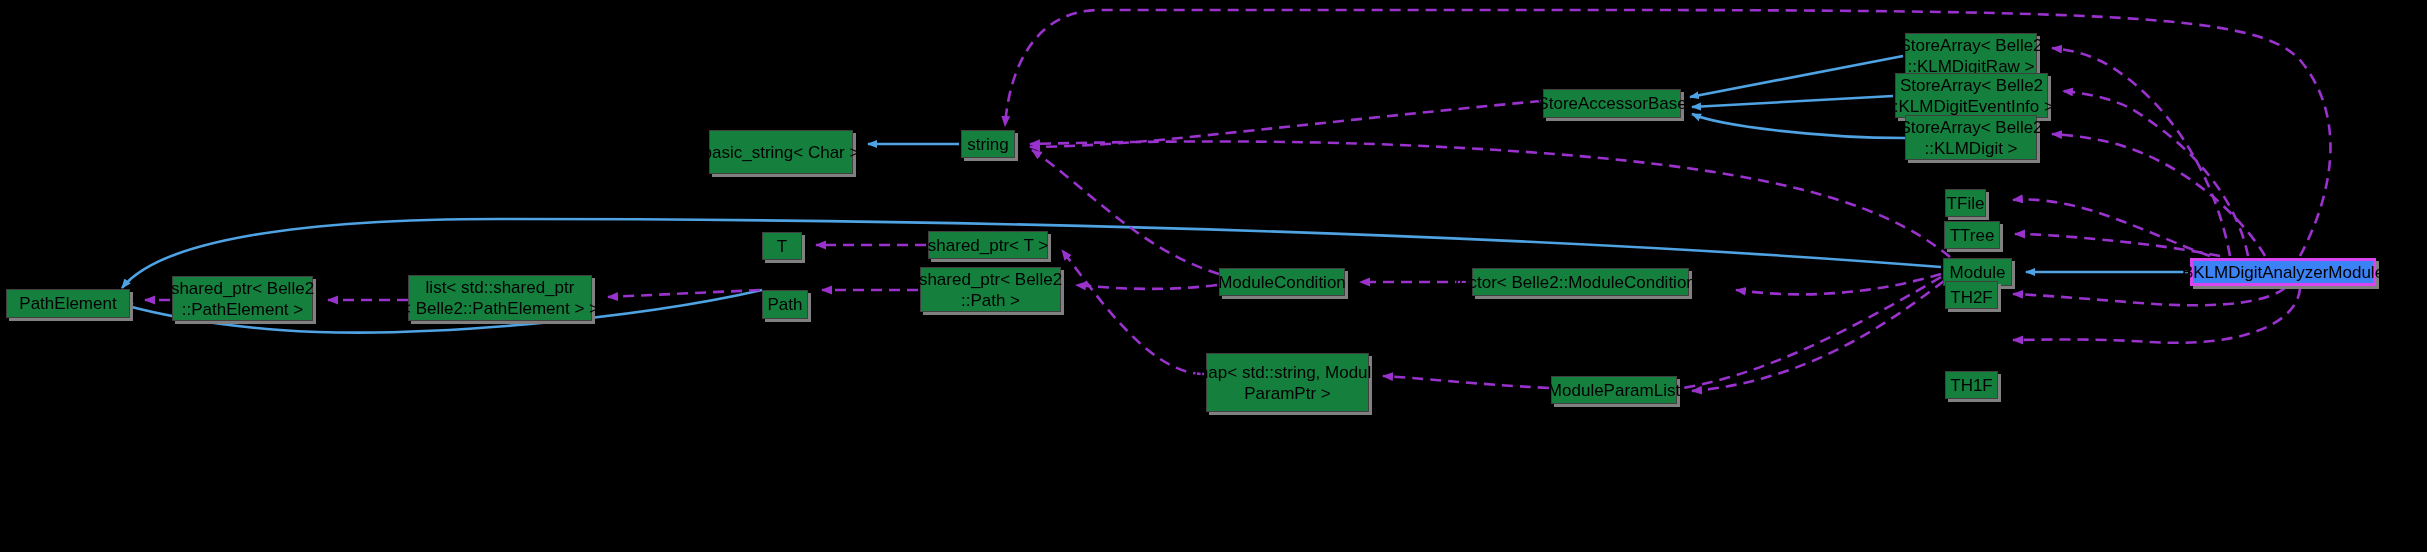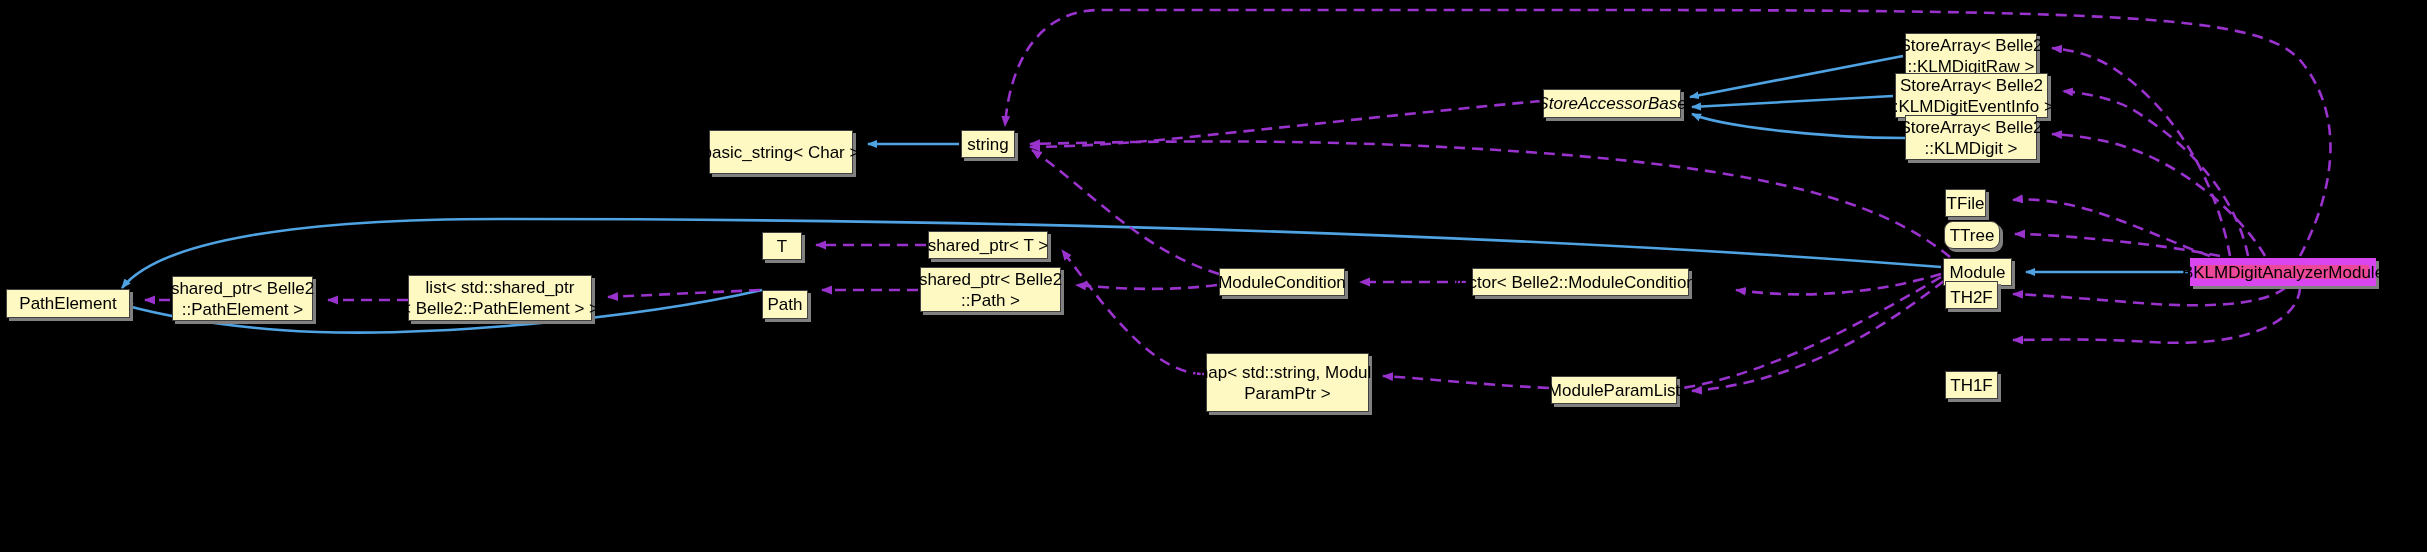--- a/index.html
+++ b/index.html
@@ -7,36 +7,36 @@
     position:relative;
     width:2427px;height:552px;
     background:#000000;
     overflow:hidden;
     font-family:"Liberation Sans","DejaVu Sans",sans-serif;
   }
   #edges{position:absolute;left:0;top:0;width:2427px;height:552px;}
   .node{
     position:absolute;
     box-sizing:border-box;
-    background:#fef9c3;
+    background:#15803d;
     border:1px solid #404040;
     color:#000000;
     font-size:17px;
     line-height:21px;
     display:flex;
     align-items:center;
     justify-content:center;
     text-align:center;
     white-space:pre;
     box-shadow:3px 3px 0 0 #808080;
     z-index:5;
   }
   .node.focal{
-    background:#ec4899;
-    border:7px solid #d946ef;
+    background:#3b82f6;
+    border:3px solid #d946ef;
   }
 </style>
 </head>
 <body>
 
 <div id="canvas">
 
   <svg id="edges" viewBox="0 0 2427 552" preserveAspectRatio="none" xmlns="http://www.w3.org/2000/svg">
     <defs>
       <marker id="arrI" markerWidth="10" markerHeight="10" refX="9" refY="4" orient="auto" markerUnits="userSpaceOnUse">
@@ -95,26 +95,26 @@
     <div class="node" style="left: 920px; top: 267px; width: 141px; height: 45px;"><span>shared_ptr&lt; Belle2
 ::Path &gt;</span></div>
     <div class="node" style="left: 762px; top: 232px; width: 40px; height: 28px;"><span>T</span></div>
     <div class="node" style="left: 928px; top: 231px; width: 120px; height: 28px;"><span>shared_ptr&lt; T &gt;</span></div>
     <div class="node" style="left: 1219px; top: 268px; width: 126px; height: 28px;"><span>ModuleCondition</span></div>
     <div class="node" style="left: 1456px; top: 268px; width: 217px; height: 28px; margin-left: 16px;"><span>vector&lt; Belle2::ModuleCondition &gt;</span></div>
     <div class="node" style="left: 1570px; top: 376px; width: 85px; height: 28px;"><span>LogConfig</span></div>
     <div class="node" style="left: 1206px; top: 353px; width: 163px; height: 59px;"><span>map&lt; std::string, Module
 ParamPtr &gt;</span></div>
     <div class="node" style="left: 1551px; top: 376px; width: 126px; height: 28px;"><span>ModuleParamList</span></div>
-    <div class="node" style="left: 1543px; top: 89px; width: 138px; height: 29px; font-style: italic;"><span>StoreAccessorBase</span></div>
+    <div class="node" style="left: 1543px; top: 89px; width: 138px; height: 29px;"><span>StoreAccessorBase</span></div>
     <div class="node" style="left: 1905px; top: 33px; width: 132px; height: 45px;"><span>StoreArray&lt; Belle2
 ::KLMDigitRaw &gt;</span></div>
     <div class="node" style="left: 1895px; top: 73px; width: 153px; height: 45px;"><span>StoreArray&lt; Belle2
 ::KLMDigitEventInfo &gt;</span></div>
     <div class="node" style="left: 1905px; top: 115px; width: 132px; height: 45px;"><span>StoreArray&lt; Belle2
 ::KLMDigit &gt;</span></div>
     <div class="node" style="left: 1943px; top: 258px; width: 69px; height: 28px;"><span>Module</span></div>
     <div class="node" style="left: 1945px; top: 189px; width: 41px; height: 28px;"><span>TFile</span></div>
-    <div class="node" style="left: 1944px; top: 221px; width: 56px; height: 28px; border-radius: 9px;"><span>TTree</span></div>
+    <div class="node" style="left: 1944px; top: 221px; width: 56px; height: 28px;"><span>TTree</span></div>
     <div class="node" style="left: 1945px; top: 281px; width: 53px; height: 28px; align-items: flex-end;"><span>TH2F</span></div>
     <div class="node" style="left: 1945px; top: 326px; width: 53px; height: 28px; margin-top: 45px;"><span>TH1F</span></div>
     <div class="node focal" style="left: 2190px; top: 258px; width: 186px; height: 28px;"><span>BKLMDigitAnalyzerModule</span></div>
   </div>
 
 </body></html>

